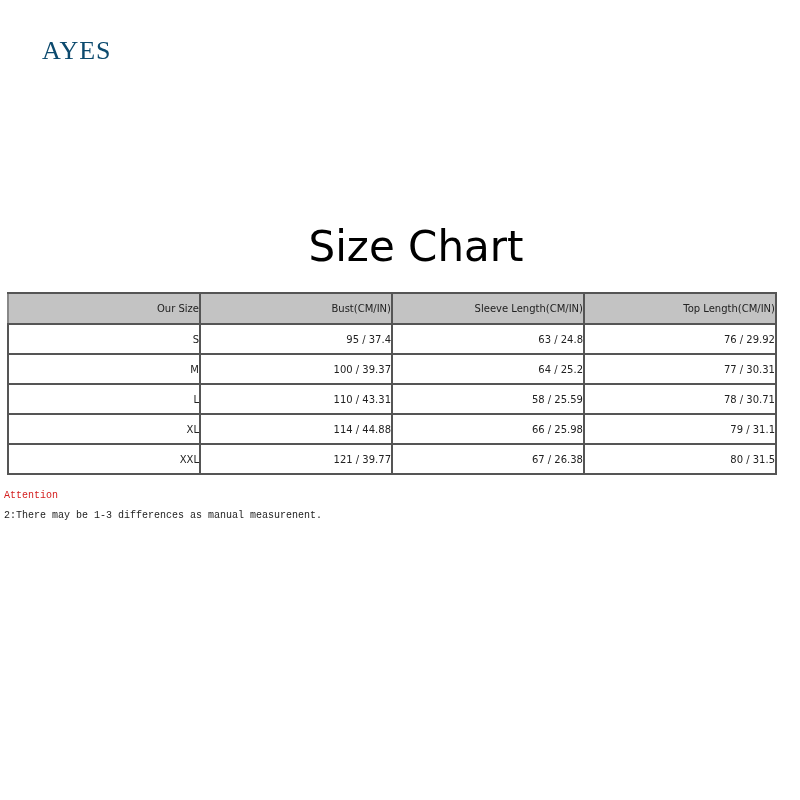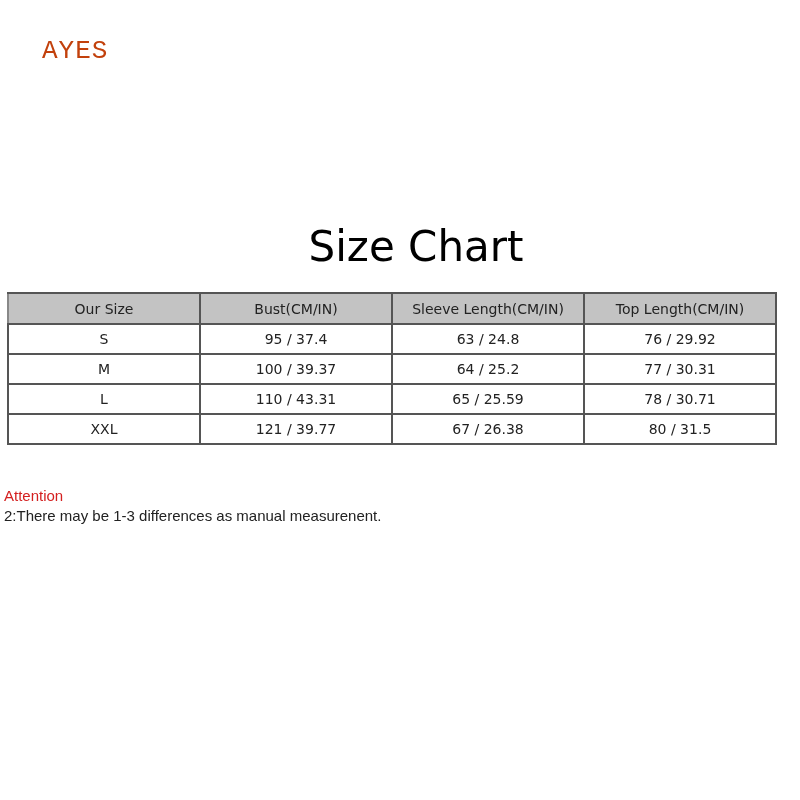--- a/index.html
+++ b/index.html
@@ -1,23 +1,23 @@
 <!DOCTYPE html>
 <html><head>
   <meta charset="utf-8">
   <style>
     html, body { margin: 0; padding: 0; background: #ffffff; }
     body { width: 800px; height: 800px; position: relative; overflow: hidden; font-family: "DejaVu Sans", sans-serif; color: #111; }
-    .brand { position: absolute; left: 42px; top: 36px; font-family: Liberation Mono, monospace; font-size: 26px; letter-spacing: 1px; color: #c2410c; }
+    .brand { position: absolute; left: 42px; top: 36px; font-family: Liberation Serif, serif; font-size: 26px; letter-spacing: 1px; color: #0c4a6e; }
     .title { position: absolute; left: 0; width: 832px; top: 222px; text-align: center; font-family: "DejaVu Sans", sans-serif; font-size: 42px; color: #000; }
     table.size-table { position: absolute; left: 7px; top: 292px; width: 770px; border-collapse: collapse; table-layout: fixed; }
-    table.size-table th, table.size-table td { border: 2px solid #555; height: 28px; text-align: center; font-family: "DejaVu Sans", sans-serif; font-size: 14px; color: #222; padding: 0; }
+    table.size-table th, table.size-table td { border: 2px solid #555; height: 28px; text-align: right; font-family: "DejaVu Sans", sans-serif; font-size: 10px; color: #222; padding: 0; }
     table.size-table th { background: #c3c3c3; font-weight: normal; height: 29px; }
     table.size-table tr.outer-left td:first-child, table.size-table tr th:first-child { border-left-color: #888; }
-    .notes { position: absolute; left: 4px; top: 489px; font-family: Liberation Sans, sans-serif; font-size: 15px; color: #222; }
+    .notes { position: absolute; left: 4px; top: 489px; font-family: Liberation Mono, monospace; font-size: 10px; color: #222; }
     .notes div { height: 20px; line-height: 14px; white-space: nowrap; }
     .notes .attention { color: #d42020; }
   </style>
 </head>
 <body>
 
 <div class="brand">AYES</div>
 
 <div class="title">Size Chart</div>
 
@@ -39,22 +39,28 @@
     </tr>
     <tr>
       <td>M</td>
       <td>100 / 39.37</td>
       <td>64 / 25.2</td>
       <td>77 / 30.31</td>
     </tr>
     <tr>
       <td>L</td>
       <td>110 / 43.31</td>
-      <td>65 / 25.59</td>
+      <td>58 / 25.59</td>
       <td>78 / 30.71</td>
+    </tr>
+    <tr>
+      <td>XL</td>
+      <td>114 / 44.88</td>
+      <td>66 / 25.98</td>
+      <td>79 / 31.1</td>
     </tr>
     <tr>
       <td>XXL</td>
       <td>121 / 39.77</td>
       <td>67 / 26.38</td>
       <td>80 / 31.5</td>
     </tr>
   </tbody>
 </table>
 

